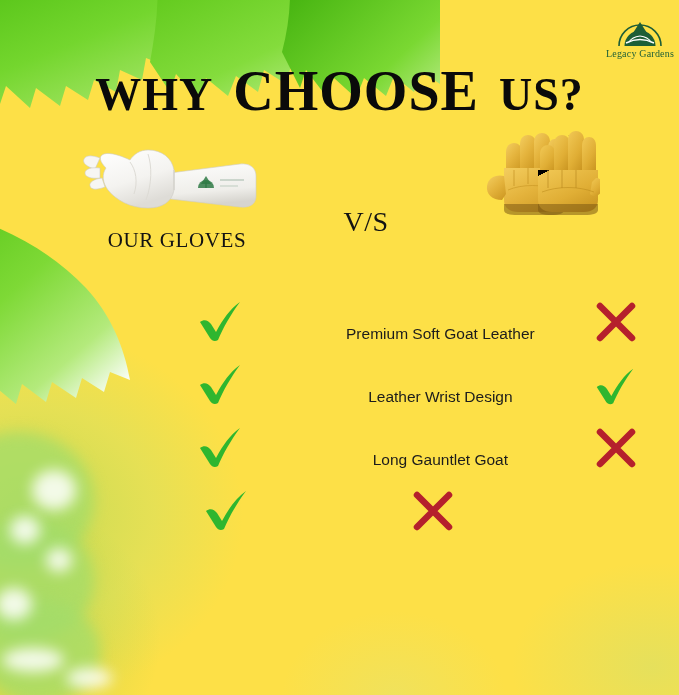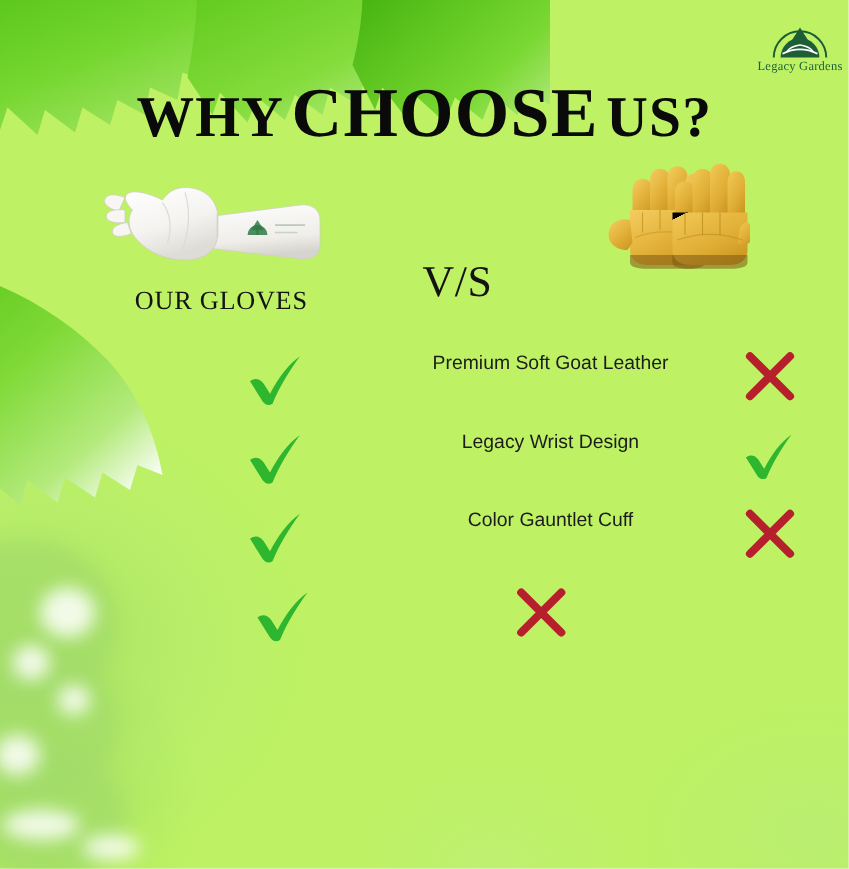--- a/index.html
+++ b/index.html
@@ -8,21 +8,21 @@
     background: #ffffff;
   }
   body {
     font-family: "Liberation Sans", sans-serif;
   }
 
   #infographic {
     position: relative;
     width: 679px;
     height: 695px;
-    background: #bef264;
+    background: #fde047;
     overflow: hidden;
   }
 
   
   .bg-layer {
     position: absolute;
     inset: 0;
     pointer-events: none;
   }
 
@@ -93,21 +93,21 @@
     white-space: nowrap;
     z-index: 6;
   }
   #headline .small {
     font-size: 46px;
     letter-spacing: 1px;
   }
   #headline .big {
     font-size: 56px;
     letter-spacing: 1px;
-    margin: 0 6px;
+    margin: 0 20px;
   }
 
   
   #our-product-image {
     position: absolute;
     left: 70px;
     top: 128px;
     width: 195px;
     height: 92px;
     z-index: 4;
@@ -136,21 +136,21 @@
     width: 330px;
     text-align: center;
     font-size: 21px;
     letter-spacing: 0.6px;
   }
   #versus-label {
     left: 289px;
     top: 206px;
     width: 130px;
     text-align: center;
-    font-size: 35px;
+    font-size: 28px;
     letter-spacing: 0.5px;
   }
   #other-gloves-header {
     left: 380px;
     top: 226px;
     width: 300px;
     text-align: center;
     font-size: 21px;
     letter-spacing: 0.6px;
   }
@@ -159,21 +159,21 @@
   #comparison-table {
     position: absolute;
     left: 0;
     top: 281px;
     width: 679px;
     z-index: 5;
   }
   .cmp-row {
     position: relative;
     display: flex;
-    align-items: flex-start;
+    align-items: flex-end;
     height: 63px;
     margin-left: 23px;
   }
   .cmp-cell {
     display: flex;
     align-items: center;
     justify-content: center;
   }
   .cell-ours   { width: 330px; }
   .cell-label  { width: 204px; }
@@ -385,37 +385,37 @@
       </div>
     </div>
 
     <div class="cmp-row">
       <div class="cmp-cell cell-ours">
         <svg class="mark-icon" width="50" height="46" viewBox="0 0 50 46">
           <path d="M5,24 C9,21 13,22 16,26 L21,34 C28,21 35,11 45,4 C36,16 28,30 23,42 C20,44 17,43 15,40 Z" fill="#2fb62f"></path>
         </svg>
       </div>
       <div class="cmp-cell cell-label">
-        <div class="feature-text">Legacy Wrist Design</div>
+        <div class="feature-text">Leather Wrist Design</div>
       </div>
       <div class="cmp-cell cell-theirs">
         <svg class="mark-icon" width="46" height="42" viewBox="0 0 50 46">
           <path d="M5,24 C9,21 13,22 16,26 L21,34 C28,21 35,11 45,4 C36,16 28,30 23,42 C20,44 17,43 15,40 Z" fill="#2fb62f"></path>
         </svg>
       </div>
     </div>
 
     <div class="cmp-row">
       <div class="cmp-cell cell-ours">
         <svg class="mark-icon" width="50" height="46" viewBox="0 0 50 46">
           <path d="M5,24 C9,21 13,22 16,26 L21,34 C28,21 35,11 45,4 C36,16 28,30 23,42 C20,44 17,43 15,40 Z" fill="#2fb62f"></path>
         </svg>
       </div>
       <div class="cmp-cell cell-label">
-        <div class="feature-text">Color Gauntlet Cuff</div>
+        <div class="feature-text">Long Gauntlet Goat</div>
       </div>
       <div class="cmp-cell cell-theirs">
         <svg class="mark-icon" width="42" height="42" viewBox="0 0 42 42">
           <path d="M6,4 L38,36 M38,4 L6,36" stroke="#b5202c" stroke-width="6.5" stroke-linecap="round" fill="none"></path>
         </svg>
       </div>
     </div>
 
 
     <div class="cmp-row">

